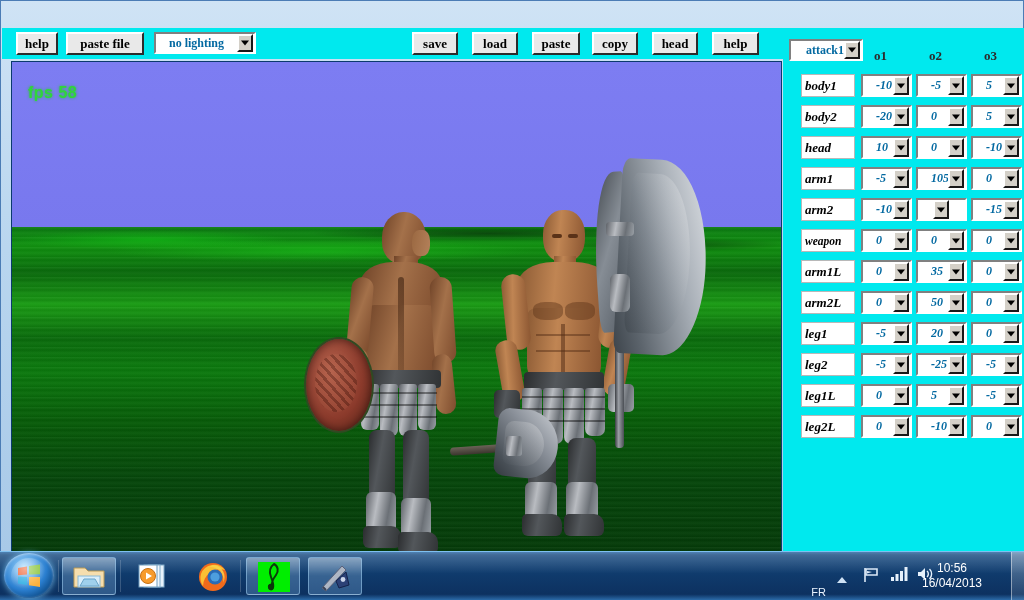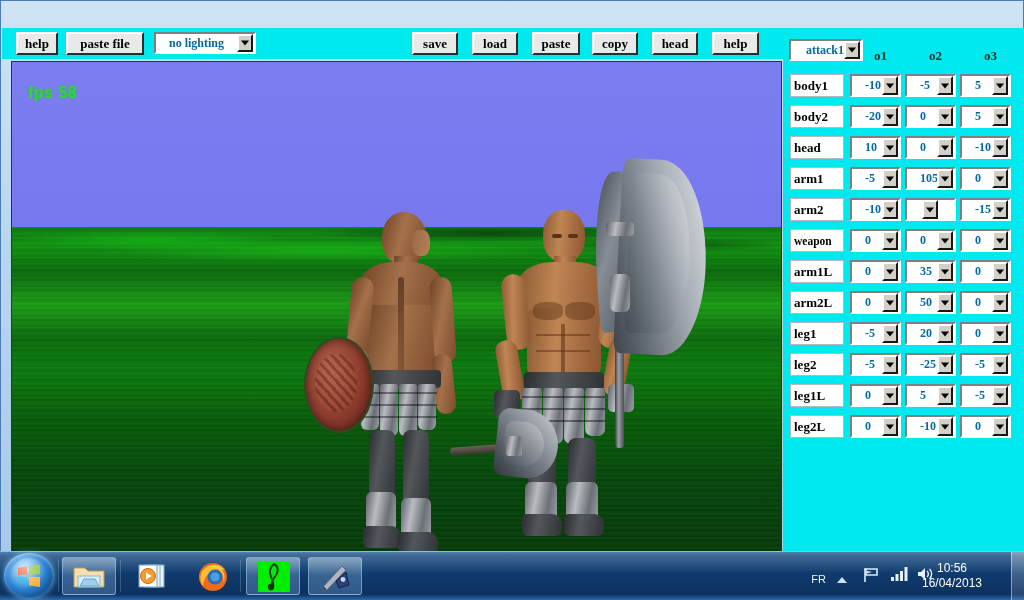--- a/index.html
+++ b/index.html
@@ -80,21 +80,21 @@
   .skin-a{background:linear-gradient(105deg,#6e4227,#a4714a 45%,#7b4a2c 100%);}
   .skin-b{background:linear-gradient(95deg,#8b5a34,#c08553 40%,#8a5531 100%);}
   .metal{background:linear-gradient(100deg,#5c6066,#b9bcc1 35%,#6b7076 70%,#9aa0a6);}
   .dark{background:linear-gradient(100deg,#2a2c2e,#53575b 40%,#303335);}
 
   
   .panel{position:absolute;left:782px;top:27px;width:241px;height:524px;background:#00e9ee;}
   .sel-anim{position:absolute;left:6px;top:11px;width:74px;height:22px;text-align:right;}
   .colhdr{position:absolute;font-family:"Liberation Serif",serif;font-weight:bold;
        font-size:13px;color:#2b2b2b;}
-  .rows{position:absolute;left:1px;top:44px;right:0;}
+  .rows{position:absolute;left:12px;top:44px;right:0;font-style:italic;}
   .row{position:relative;height:31px;}
   .rlabel{position:absolute;left:6px;top:2px;width:54px;height:23px;background:#fff;
        border:1px solid #b8b8b8;box-sizing:border-box;
        display:flex;align-items:center;justify-content:flex-start;padding-left:3px;
        font-family:"Liberation Serif",serif;font-weight:bold;font-size:13px;color:#000;
        white-space:nowrap;overflow:hidden;}
   .rlabel.tight{font-size:11.5px;}
   .rcombo{position:absolute;top:2px;width:51px;height:23px;}
 
   
@@ -533,21 +533,21 @@
     <div class="tbtn" style="left:308px;">
       <svg width="34" height="30" viewBox="0 0 34 30" style="position:absolute;left:10px;top:4px;">
         <path d="M3 26 L23 4 L27 8 L7 29 Z" fill="#aeb6c4" stroke="#59617a" stroke-width="1"></path>
         <path d="M17 19 L27 10 L30 23 L20 26 Z" fill="#2c4176" stroke="#14224a" stroke-width="1"></path>
         <circle cx="24" cy="17.5" r="2.4" fill="#ccd6ea"></circle>
         <path d="M4 25 l3 3" stroke="#3b4458" stroke-width="2"></path>
       </svg>
     </div>
 
     <div class="tray">
-      <span class="tray-text" style="right:198px;top:21px;">FR</span>
+      <span class="tray-text" style="right:198px;top:34px;">FR</span>
 
       <span style="position:absolute;right:176px;top:19px;">
         <svg width="12" height="9" viewBox="0 0 12 9">
             <path d="M6 1 L11 7 L1 7 Z" fill="#cfe2f5"></path>
           </svg>
       </span>
 
       <span style="position:absolute;right:144px;top:14px;">
         <svg width="18" height="18" viewBox="0 0 18 18">
           <path d="M3 2 L3 16" stroke="#dce9f7" stroke-width="1.6"></path>

